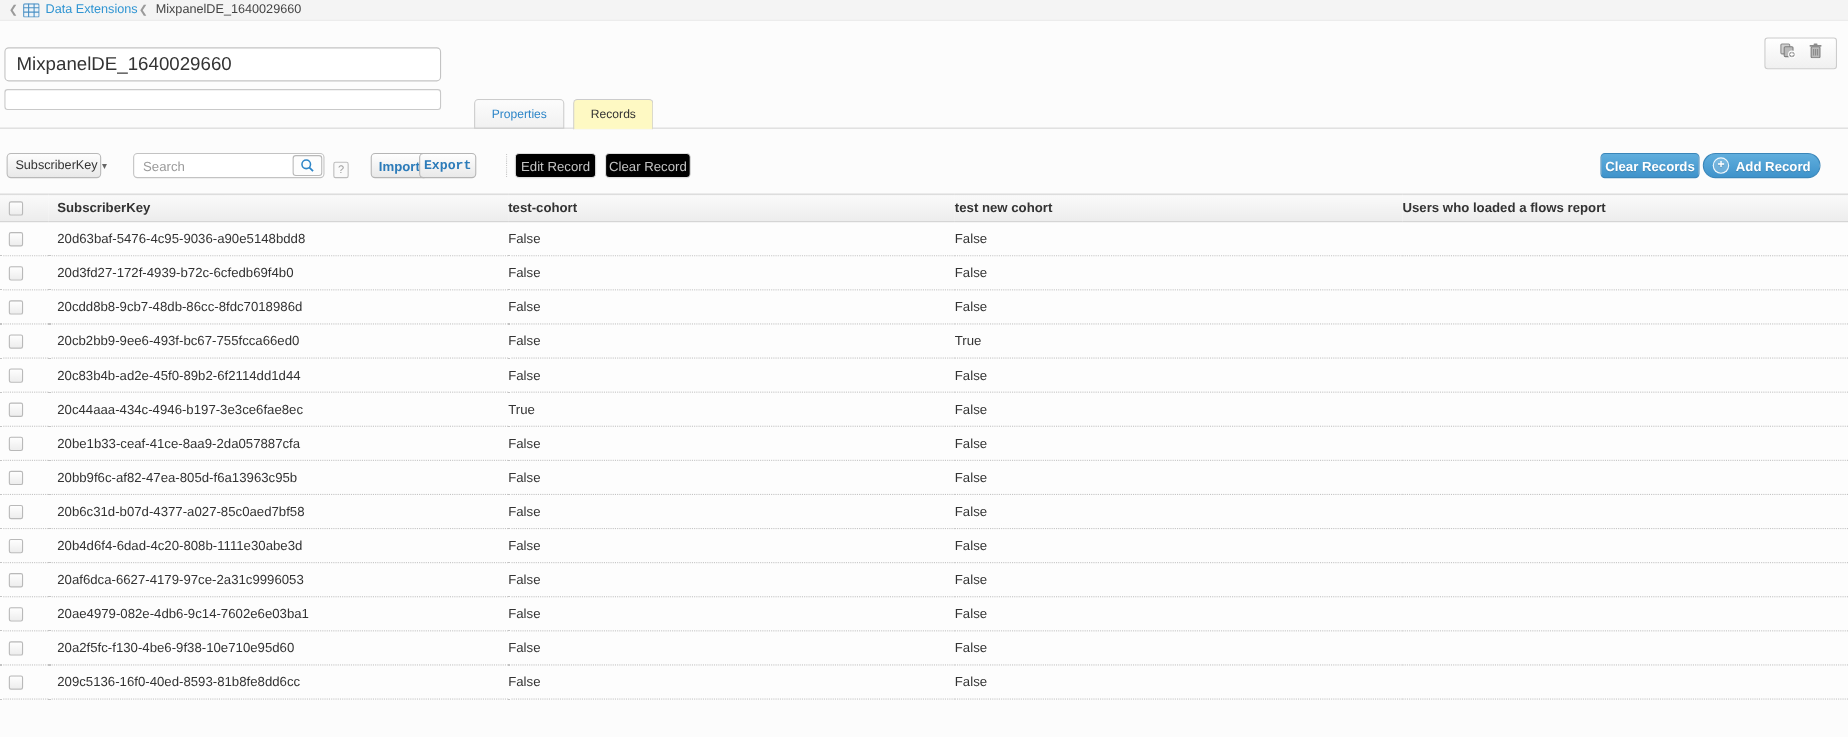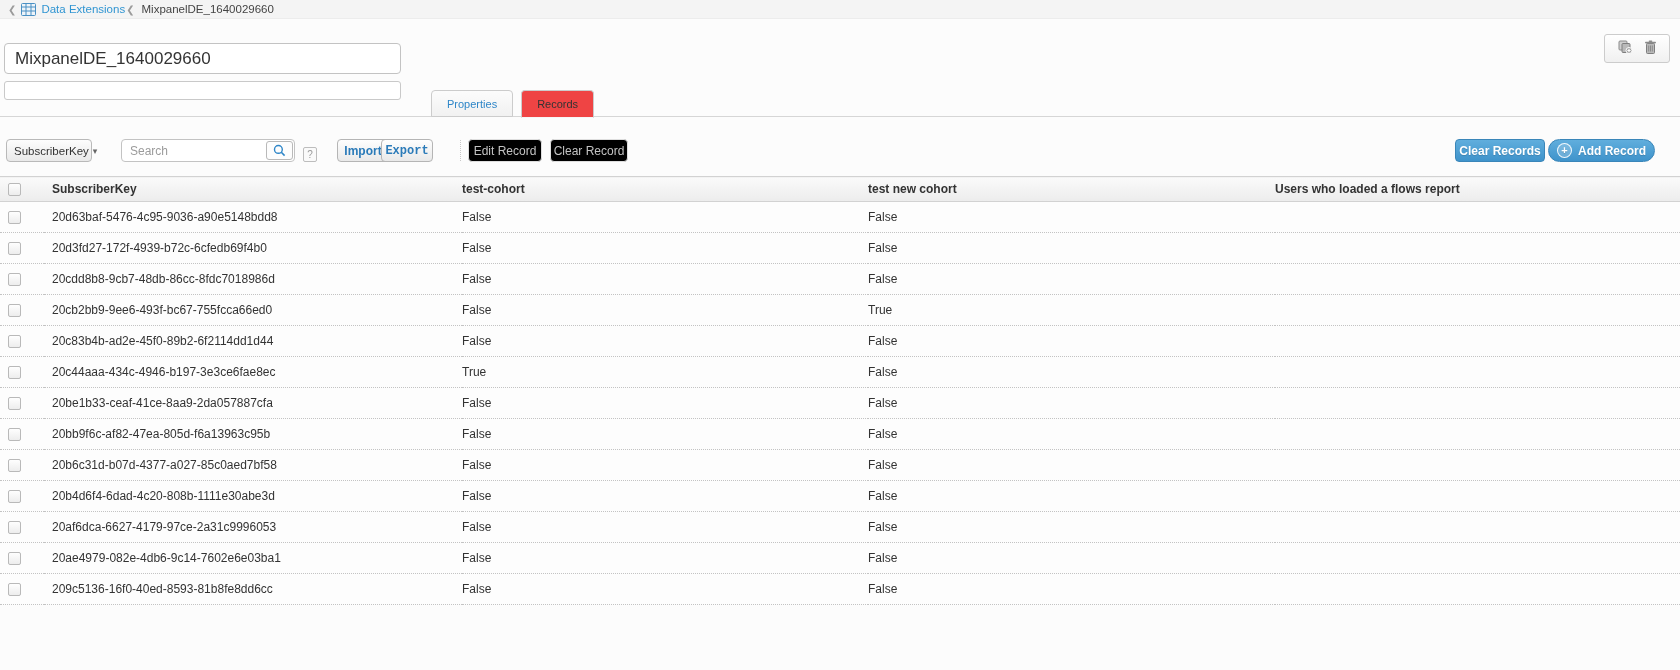--- a/index.html
+++ b/index.html
@@ -36,21 +36,21 @@
   }
   
   .tabs-line { position:absolute; left:0; right:0; top:116px; height:1px; background:#d6d6d6; }
   .tabs { position:absolute; left:431px; top:90px; height:27px; display:flex; gap:8px; z-index:2; }
   .tab {
     height:27px; padding:0 15px; display:flex; align-items:center;
     font-size:11px; border:1px solid #ccc; border-radius:4px 4px 0 0;
     background:linear-gradient(#fcfcfc,#f1f1f1); color:#2e86c8; cursor:pointer;text-align:center;
   }
   .tab.active {
-    background:#ef4444; color:#333; height:28px; margin-bottom:-1px; border-bottom:1px solid #f6f6f6;
+    background:#fef9c3; color:#333; height:28px; margin-bottom:-1px; border-bottom:1px solid #f6f6f6;
   }
   
   .toolbar { position:absolute; top:139px; left:0; right:0; height:24px; }
   .ctl { position:absolute; top:0; height:23px; }
   .dd-button {
     left:6px; width:86px; border:1px solid #b9b9b9; border-radius:4px;
     background:linear-gradient(#fdfdfd,#e9e9e9); font-size:11.5px; color:#333;
     display:flex; align-items:center; justify-content:space-between; padding:0 7px; cursor:pointer;
   }
   .dd-caret { font-size:9px; color:#666; margin-left:4px; }
@@ -287,19 +287,26 @@
   </tr>
       <tr>
     <td><input type="checkbox" class="cb" style=""></td>
     <td class="pad">20ae4979-082e-4db6-9c14-7602e6e03ba1</td>
     <td>False</td>
     <td>False</td>
     <td></td>
   </tr>
       <tr>
     <td><input type="checkbox" class="cb" style=""></td>
+    <td class="pad">20a2f5fc-f130-4be6-9f38-10e710e95d60</td>
+    <td>False</td>
+    <td>False</td>
+    <td></td>
+  </tr>
+      <tr>
+    <td><input type="checkbox" class="cb" style=""></td>
     <td class="pad">209c5136-16f0-40ed-8593-81b8fe8dd6cc</td>
     <td>False</td>
     <td>False</td>
     <td></td>
   </tr>
     </tbody>
 </table>
 
 </body></html>

